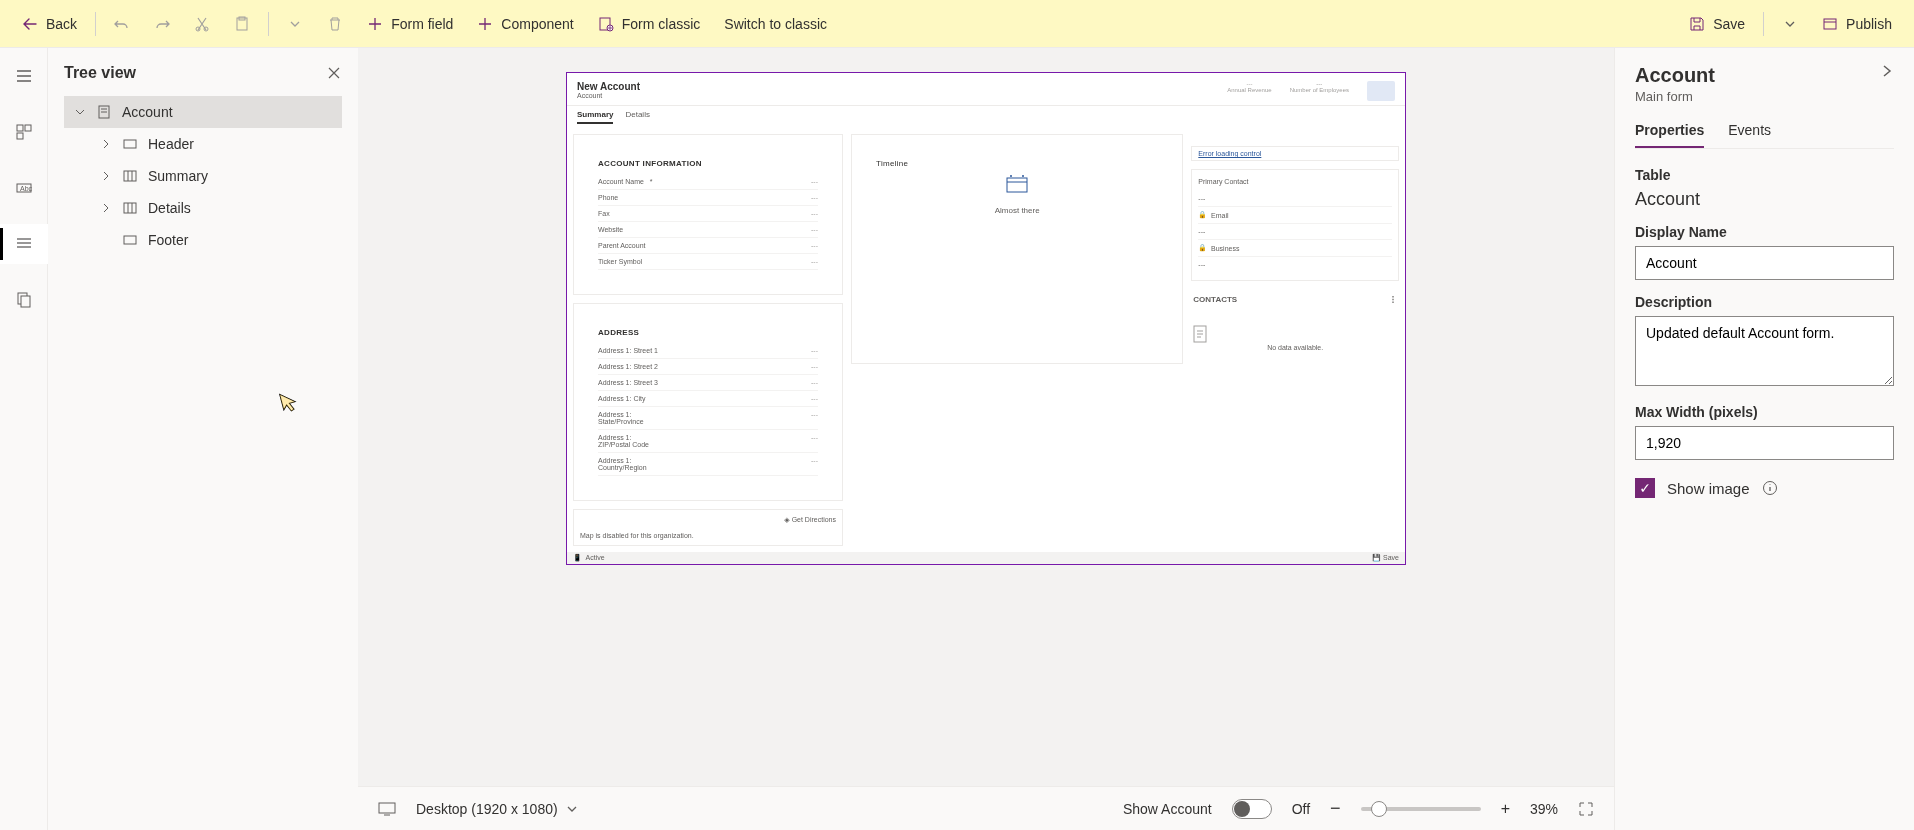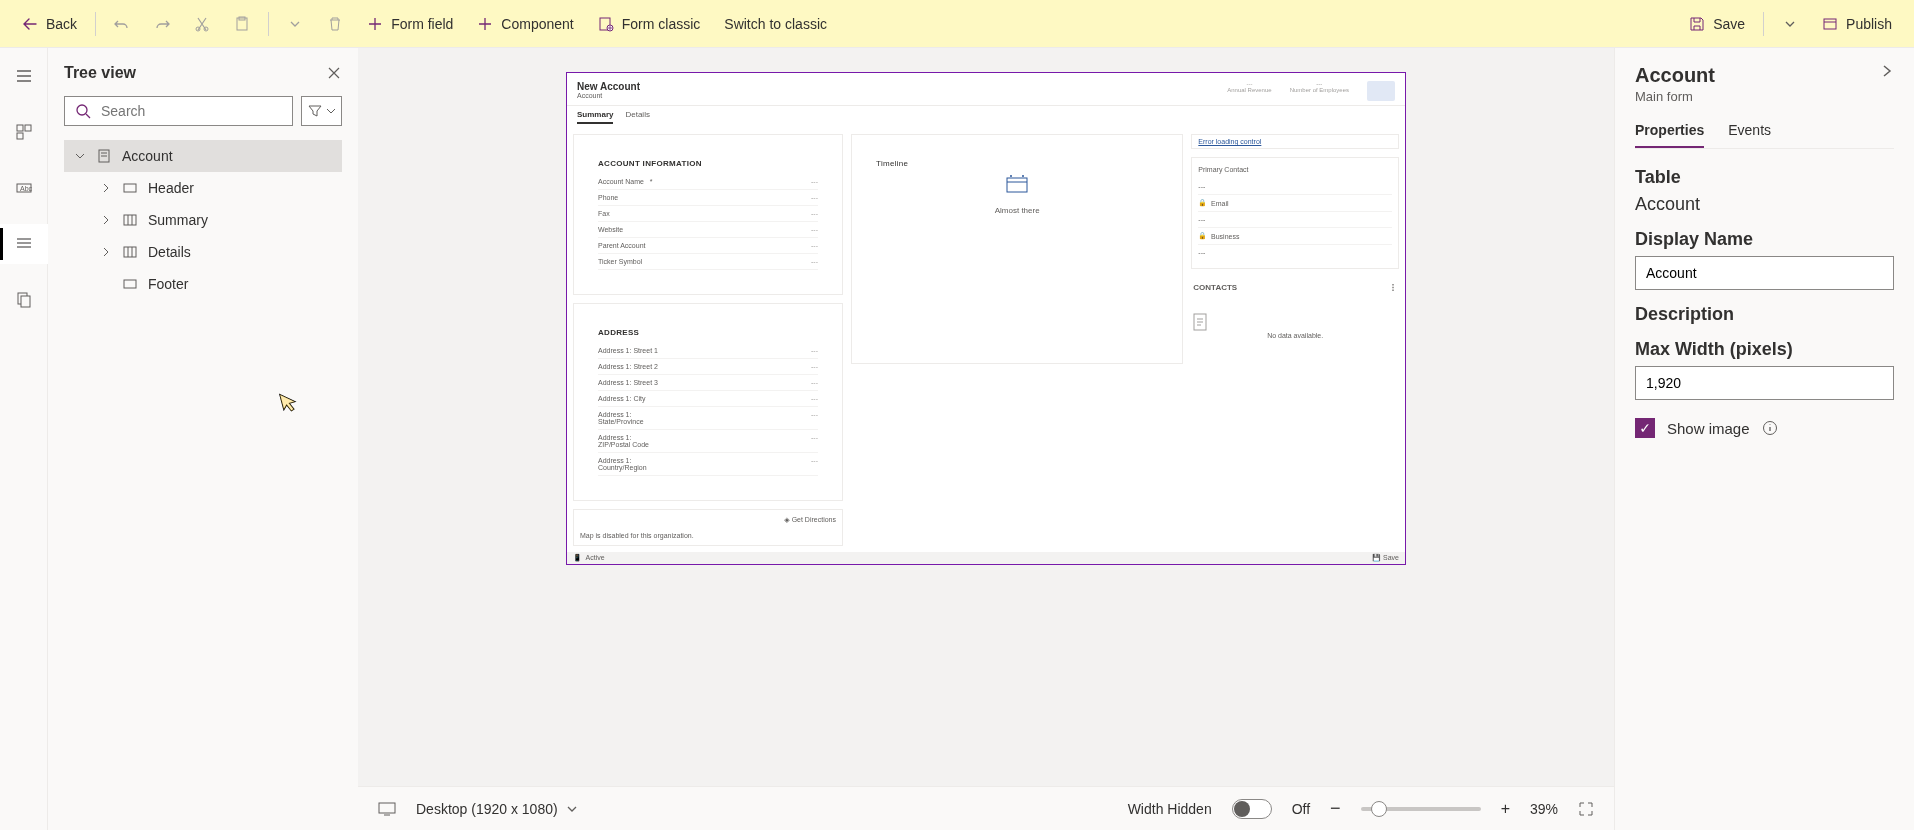--- a/index.html
+++ b/index.html
@@ -45,21 +45,21 @@
   .fp-header { display:flex; justify-content:space-between; padding:8px 10px 4px 10px; border-bottom:1px solid #edebe9;}
   .fp-title { font-size:10px; font-weight:600; color:#323130;}
   .fp-sub { font-size:7px; color:#605e5c;}
   .fp-hstats { display:flex; gap:18px; font-size:6px; text-align:center;}
   .fp-hstats div span { display:block; color:#a19f9d;}
   .fp-tabs { display:flex; gap:12px; padding:4px 10px; font-size:8px;}
   .fp-tab { padding-bottom:3px; cursor:pointer;}
   .fp-tab.active { border-bottom:2px solid #323130; color:#323130; font-weight:600;}
   .fp-cols { display:flex; gap:8px; padding:6px;}
   .fp-col { display:flex; flex-direction:column; gap:8px;}
-  .fp-col.c1{flex:1.3;} .fp-col.c2{flex:1.6;} .fp-col.c3{flex:1;}
+  .fp-col.c1{flex:1.3;} .fp-col.c2{flex:1.6;} .fp-col.c3{flex:1;margin-top:12px;}
   .fp-card { border:1px solid #edebe9; padding:24px;}
   .fp-card-title { font-size:8px; font-weight:600; color:#323130; margin-bottom:6px; letter-spacing:.3px;}
   .fp-field { display:flex; justify-content:space-between; border-bottom:1px solid #f3f2f1; padding:4px 0; font-size:7px;}
   .fp-field .lbl{color:#605e5c;} .fp-field .val{color:#a19f9d;}
   .fp-center { display:flex; flex-direction:column; align-items:center; justify-content:flex-start; gap:10px; height:150px;}
   .fp-errlink{ color:#2b579a; text-decoration:underline; font-size:7px; padding:2px;}
   .fp-quick{ border:1px solid #edebe9; padding:8px 6px; font-size:7px;}
   .fp-quick .qrow{ border-bottom:1px solid #f3f2f1; padding:4px 0; display:flex; align-items:center; gap:4px;}
   .fp-contacts{ font-size:8px; font-weight:600; padding:6px 2px; display:flex; justify-content:space-between;}
   .fp-nodata{ text-align:center; padding:14px 0; font-size:7px;}
@@ -77,21 +77,21 @@
   .zoom-slider .thumb{ position:absolute; left:10px; top:-6px; width:16px; height:16px; border-radius:50%; background:#fff; border:1px solid #8a8886;}
 
   
   .prop-pane { width: 300px; background:#faf9f8; border-left:1px solid #edebe9; padding:16px 20px; overflow:auto;}
   .prop-head { display:flex; justify-content:space-between; align-items:flex-start;}
   .prop-title { font-size:20px; font-weight:600;}
   .prop-sub { font-size:13px; color:#605e5c; margin-top:2px;}
   .prop-tabs { display:flex; gap:24px; margin:18px 0 18px 0; border-bottom:1px solid #edebe9;}
   .prop-tab { padding-bottom:8px; font-size:14px; cursor:pointer;}
   .prop-tab.active{ border-bottom:2px solid #742774; font-weight:600;}
-  .prop-label { font-size:18px; font-weight:600; margin-top:14px; margin-bottom:6px;}
+  .prop-label { font-size:14px; font-weight:600; margin-top:14px; margin-bottom:6px;}
   .prop-static { font-size:18px; margin-bottom:4px;}
   .prop-input { width:100%; border:1px solid #8a8886; padding:8px 10px; font-size:14px; background:#fff;}
   textarea.prop-input { height:70px; resize:both;}
   .prop-check { display:flex; align-items:center; gap:12px; margin-top:18px; font-size:15px;}
   .chk { width:20px; height:20px; background:#742774; display:flex; align-items:center; justify-content:center; color:#fff; font-size:14px;}
 
   svg { display:block; }
 </style>
 </head>
 <body>
@@ -247,43 +247,20 @@
       </div>
   </div>
 
   <div class="tree-panel">
     <div class="tree-head">
       <div class="tree-title">Tree view</div>
       <div style="cursor:pointer;color:#605e5c;font-size:16px;">
         <svg width="16" height="16" viewBox="0 0 16 16">
             <path d="M3 3l10 10M13 3 3 13" stroke="#605e5c" stroke-width="1.2"></path>
           </svg>
-      </div>
-    </div>
-    <div class="tree-search-row">
-      <div class="tree-search">
-        <span>
-            <svg width="16" height="16" viewBox="0 0 16 16">
-              <circle cx="7" cy="7" r="5" stroke="#742774" fill="none" stroke-width="1.3"></circle>
-              <path d="M11 11l4 4" stroke="#742774" stroke-width="1.3"></path>
-            </svg>
-          </span>
-        <input placeholder="Search" style="">
-      </div>
-      <div class="tree-filter">
-        <span>
-            <svg width="14" height="14" viewBox="0 0 14 14">
-              <path d="M1 2h12L9 7v5l-4-2V7z" stroke="#605e5c" fill="none"></path>
-            </svg>
-          </span>
-        <span>
-            <svg width="10" height="10" viewBox="0 0 10 10">
-              <path d="M1 3l4 4 4-4" stroke="#605e5c" fill="none"></path>
-            </svg>
-          </span>
       </div>
     </div>
     <div class="tree-list">
       <div class="tree-row level0 selected">
         <span class="tree-caret">
             <svg width="10" height="10" viewBox="0 0 10 10">
               <path d="M1 3l4 4 4-4" stroke="#605e5c" fill="none"></path>
             </svg>
           </span>
         <span class="tree-ico">
@@ -509,21 +486,21 @@
         </span>
       <div style="display:flex;align-items:center;gap:8px;cursor:pointer;">
         <span>Desktop (1920 x 1080)</span>
         <span>
             <svg width="12" height="12" viewBox="0 0 12 12">
               <path d="M2 4l4 4 4-4" stroke="#605e5c" fill="none" stroke-width="1.3"></path>
             </svg>
           </span>
       </div>
       <div class="spacer"></div>
-      <span>Width Hidden</span>
+      <span>Show Account</span>
       <div class="toggle">
           <div class="knob"></div>
         </div>
       <span>Off</span>
       <span style="cursor:pointer;font-size:18px;">−</span>
       <div class="zoom-slider">
           <div class="thumb"></div>
         </div>
       <span style="cursor:pointer;font-size:16px;">+</span>
       <span>39%</span>
@@ -552,20 +529,21 @@
       <div class="prop-tab">Events</div>
     </div>
 
     <div class="prop-label">Table</div>
     <div class="prop-static">Account</div>
 
     <div class="prop-label">Display Name</div>
     <input class="prop-input" value="Account" style="">
 
     <div class="prop-label">Description</div>
+    <textarea class="prop-input" style="">Updated default Account form.</textarea>
 
     <div class="prop-label">Max Width (pixels)</div>
     <input class="prop-input" value="1,920" style="">
 
     <div class="prop-check">
       <div class="chk">✓</div>
       <span>Show image</span>
       <span style="cursor:pointer;">
           <svg width="16" height="16" viewBox="0 0 16 16">
             <circle cx="8" cy="8" r="6.5" stroke="#605e5c" fill="none"></circle>

